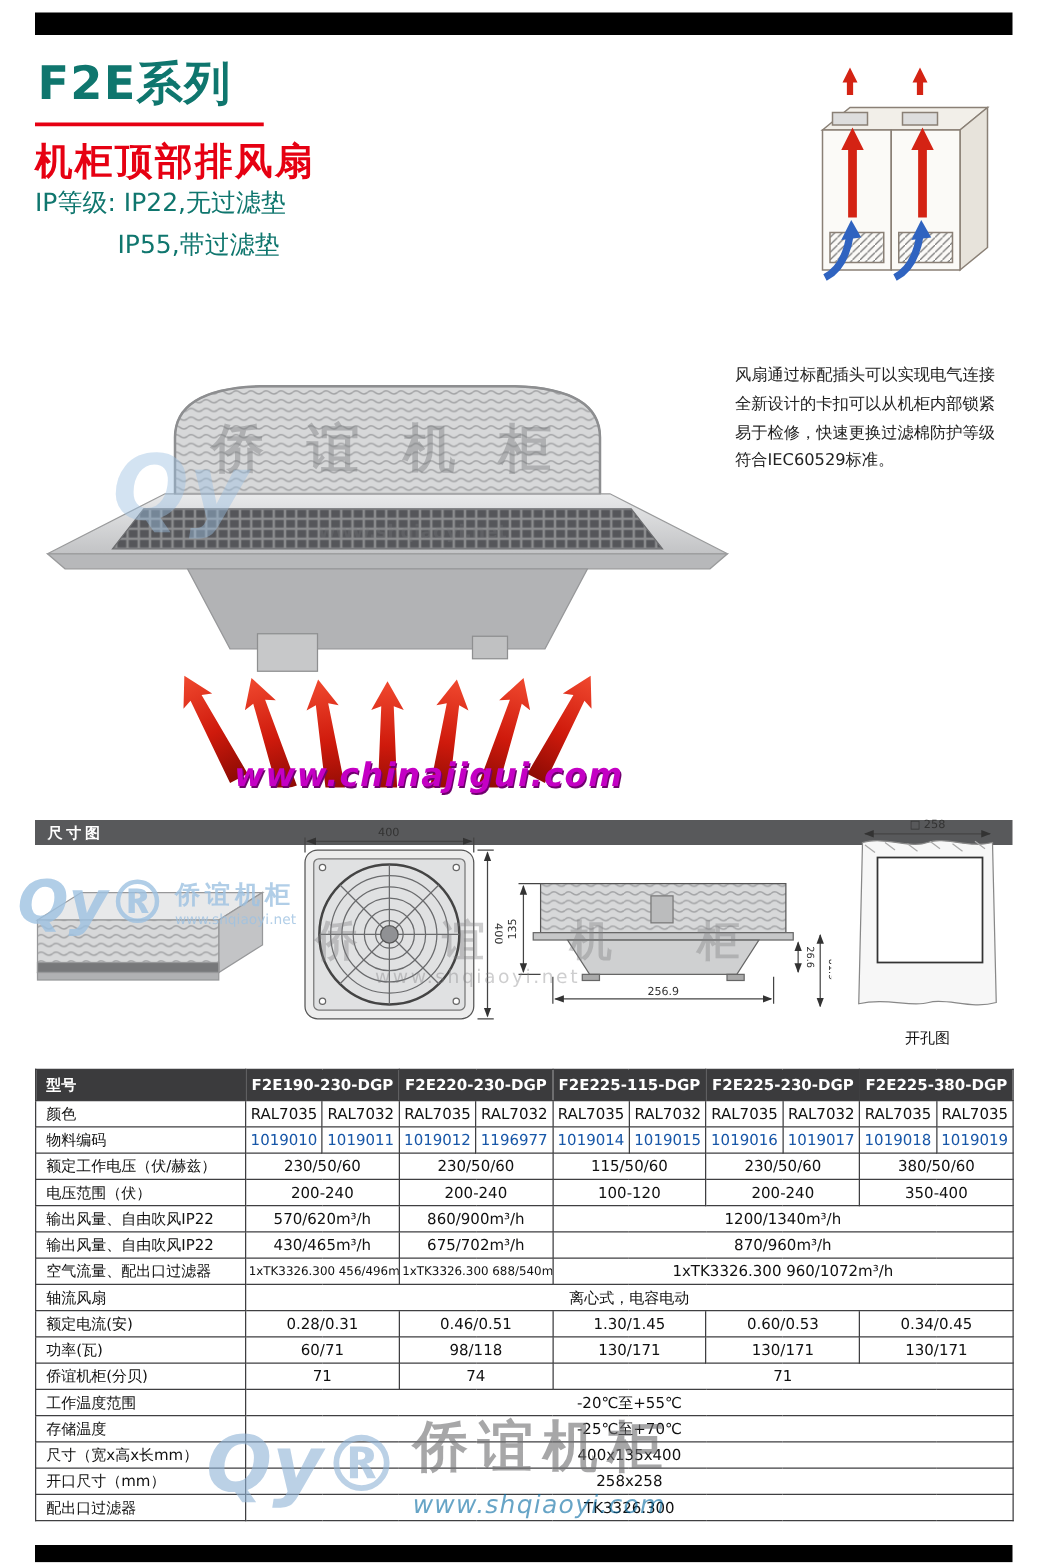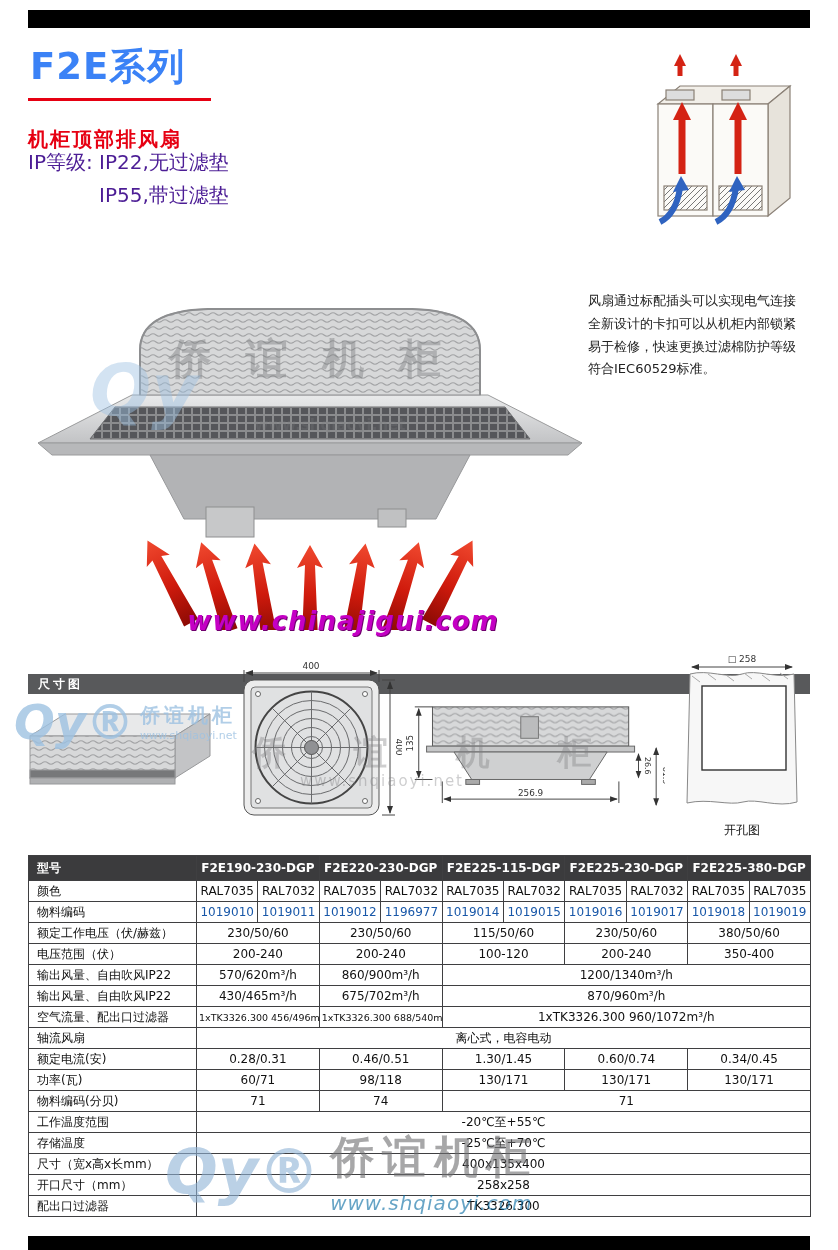--- a/index.html
+++ b/index.html
@@ -4,34 +4,34 @@
 <style>
   * { margin:0; padding:0; box-sizing:border-box; }
   html,body { background:#fff; }
   body { font-family:"DejaVu Sans","Liberation Sans",sans-serif; }
   .page { position:relative; width:838px; height:1250px; background:#fff; overflow:hidden; }
 
   .top-bar { position:absolute; left:28px; top:10px; width:782px; height:18px; background:#000; }
   .bottom-bar { position:absolute; left:28px; top:1236px; width:782px; height:14px; background:#000; }
 
   .title-block { position:absolute; left:28px; top:42px; }
-  .series-title { display:inline-block; font-size:37px; font-weight:bold; color:#3b82f6;
+  .series-title { display:inline-block; font-size:37px; font-weight:bold; color:#0f766e;
                   letter-spacing:1px; padding:0 26px 6px 2px; border-bottom:3px solid #e60012; }
-  .subtitle { font-size:20px; font-weight:bold; color:#e60012; margin-top:25px; letter-spacing:2px; }
-
-  .ip-block { position:absolute; left:28px; top:146px; font-size:20px; color:#4c1d95; line-height:1.65;text-align:right; }
+  .subtitle { font-size:30px; font-weight:bold; color:#e60012; margin-top:8px; letter-spacing:2px; }
+
+  .ip-block { position:absolute; left:28px; top:146px; font-size:20px; color:#0f766e; line-height:1.65; }
   .ip-block .ip2 { padding-left:66px; }
 
   .desc { position:absolute; left:588px; top:290px; width:238px; font-size:13px; color:#222; line-height:1.75; }
 
   .wm-chinajigui { position:absolute; left:0; top:606px; width:686px; text-align:center;
                    font-size:26px; font-weight:bold; font-style:italic; color:#c400c4;
                    text-shadow:1px 1px 0 #70006e; letter-spacing:1px; pointer-events:none; z-index:6; }
 
-  .section-bar { position:absolute; left:28px; top:674px; width:782px; height:20px; background:#58595b;
+  .section-bar { position:absolute; left:28px; top:656px; width:782px; height:20px; background:#58595b;
                  color:#fff; font-size:12px; line-height:20px; padding-left:10px; font-weight:bold; letter-spacing:3px; }
 
   .svg-abs { position:absolute; }
 
   .spec-table { position:absolute; left:28px; top:855px; width:782px; border-collapse:collapse;
                 table-layout:fixed; font-size:12px; color:#111; z-index:2;border-radius:23px; }
   .spec-table th, .spec-table td { border:1px solid #3f3f41; height:21px; text-align:center;
                 padding:1px 2px; overflow:hidden; white-space:nowrap; }
   .spec-table thead th { background:#3b3b3d; color:#fff; font-weight:bold; height:25px; font-size:12px; }
   .spec-table .label { text-align:left; padding-left:8px; }
@@ -345,33 +345,33 @@
         </tr>
         <tr>
           <td class="label">轴流风扇</td>
           <td colspan="10">离心式，电容电动</td>
         </tr>
         <tr>
           <td class="label">额定电流(安)</td>
           <td colspan="2">0.28/0.31</td>
           <td colspan="2">0.46/0.51</td>
           <td colspan="2">1.30/1.45</td>
-          <td colspan="2">0.60/0.74</td>
+          <td colspan="2">0.60/0.53</td>
           <td colspan="2">0.34/0.45</td>
         </tr>
         <tr>
           <td class="label">功率(瓦)</td>
           <td colspan="2">60/71</td>
           <td colspan="2">98/118</td>
           <td colspan="2">130/171</td>
           <td colspan="2">130/171</td>
           <td colspan="2">130/171</td>
         </tr>
         <tr>
-          <td class="label">物料编码(分贝)</td>
+          <td class="label">侨谊机柜(分贝)</td>
           <td colspan="2">71</td>
           <td colspan="2">74</td>
           <td colspan="6">71</td>
         </tr>
         <tr>
           <td class="label">工作温度范围</td>
           <td colspan="10">-20℃至+55℃</td>
         </tr>
         <tr>
           <td class="label">存储温度</td>

